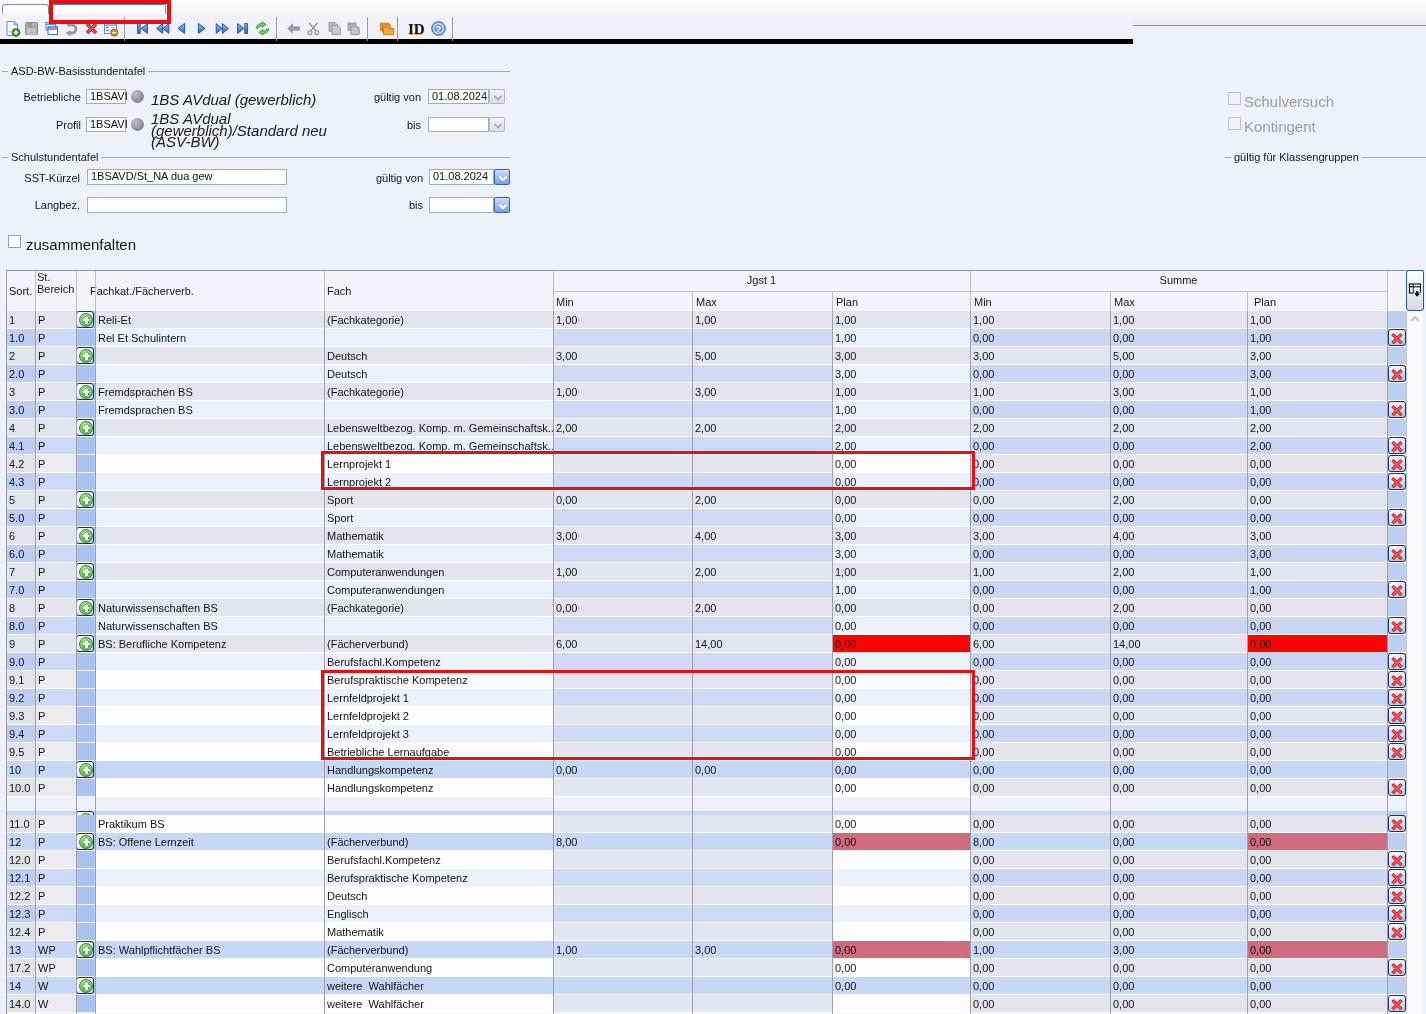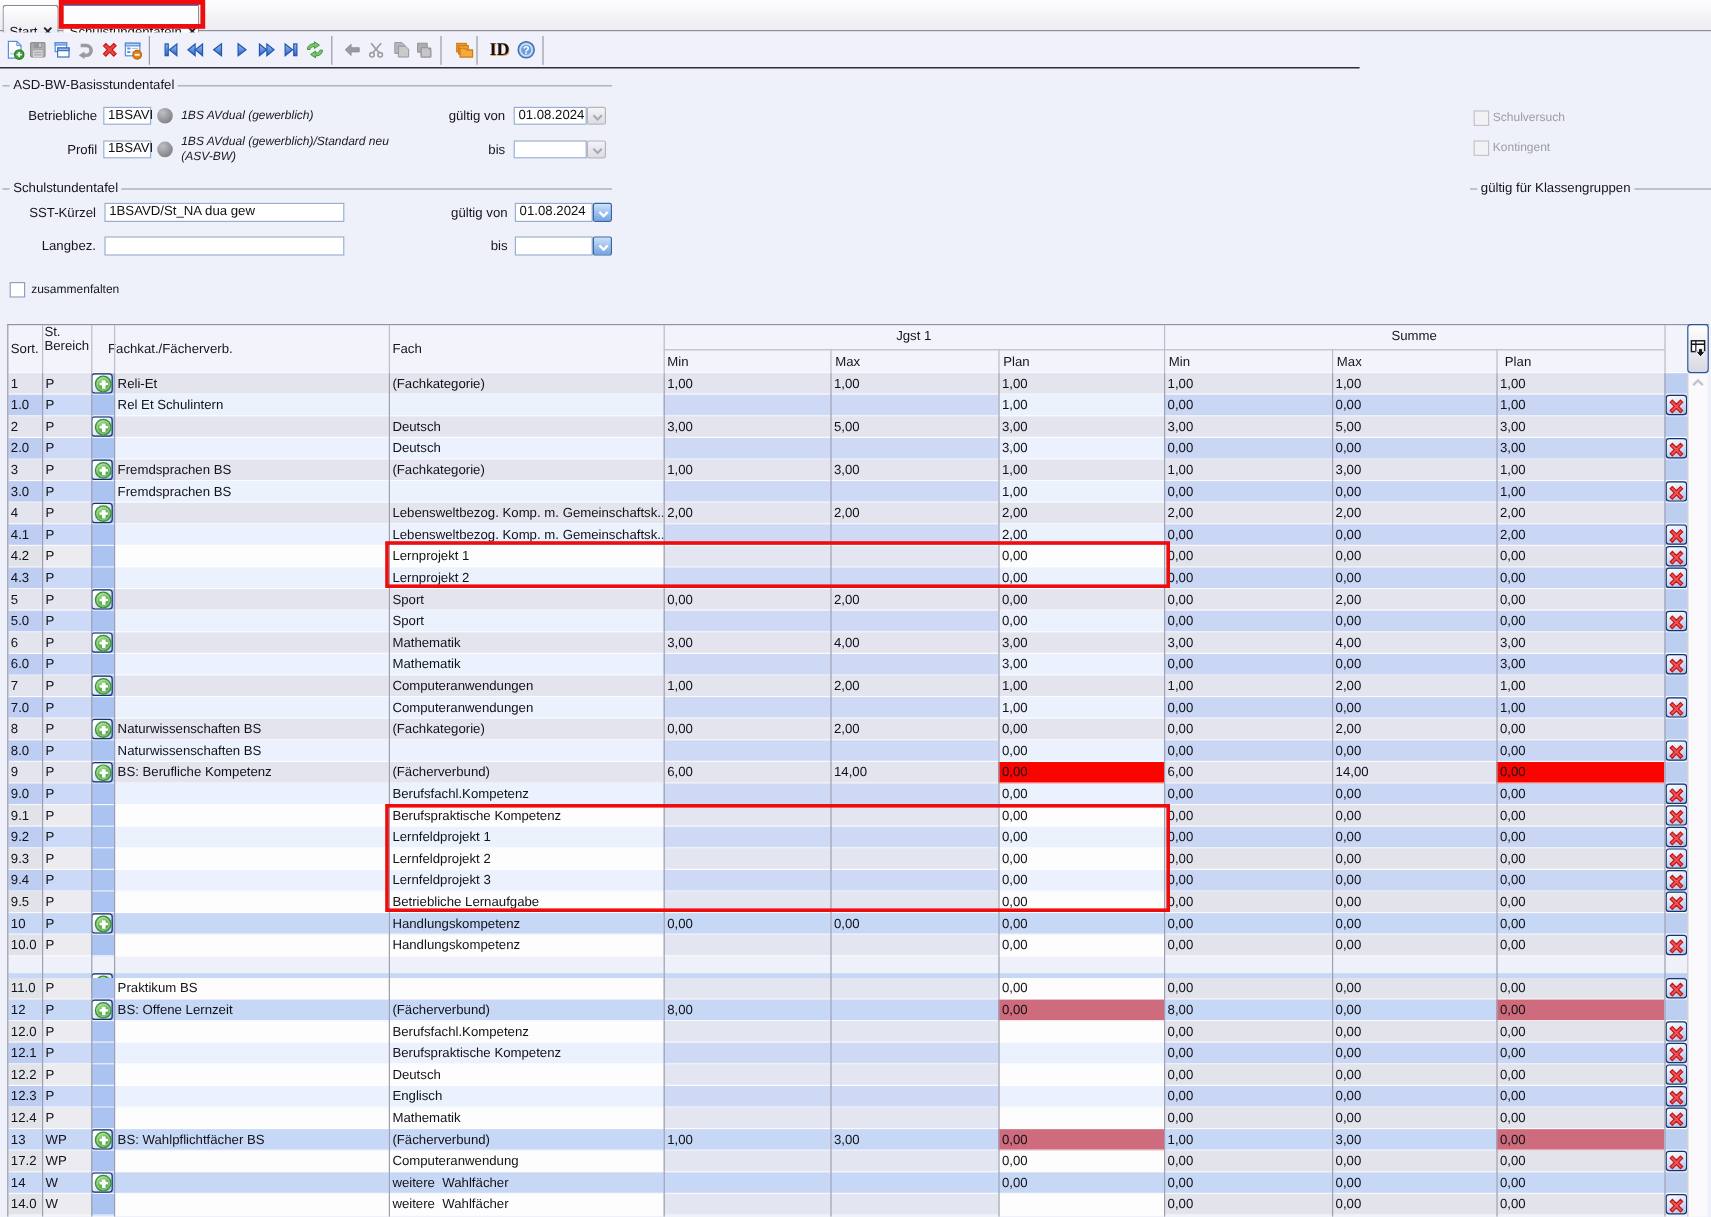--- a/index.html
+++ b/index.html
@@ -4,34 +4,34 @@
 html,body{width:1426px;height:1014px;overflow:hidden}
 body{font-family:"Liberation Sans",sans-serif;background:#eef0fa;position:relative;font-size:11px;color:#16161e}
 #page{position:absolute;left:0;top:0;width:1426px;height:1014px}
 .abs{position:absolute}
 
 #tabbar{position:absolute;left:0;top:0;width:1426px;height:26px;background:linear-gradient(#fdfdfe,#ececf2);border-bottom:1px solid #8f8f9c}
 .tab{position:absolute;top:4px;height:22px;background:linear-gradient(#ffffff,#eaeaf0);border:1px solid #898995;border-bottom:none;border-radius:3px 3px 0 0;line-height:20px;padding:12px 5px;font-size:11px;color:#101018}
 .tab.act{top:2px;height:25px;background:#fdfdff;border-color:#8f8f9c;border-top:3px solid #4a7ed8;line-height:21px}
 .tabx{font-weight:bold;font-size:11px;color:#202028;margin-left:4px}
 
-#toolbar{position:absolute;left:0;top:27px;width:1133px;height:30px;background:#f0f1fb;border-bottom:1px solid #000000}
+#toolbar{position:absolute;left:0;top:14px;width:1133px;height:30px;background:#f0f1fb;border-bottom:5px solid #000000}
 .ti{position:absolute;top:6px;width:17px;height:17px}
 .tsep{position:absolute;top:3px;width:1px;height:24px;background:#9a9aa6}
 
 .glabel{position:absolute;font-size:11px;color:#15151d;background:#eef0fa;padding:0 3px}
 .gline{position:absolute;height:1px;background:#a3a3b2}
 .flabel{position:absolute;font-size:11px;color:#15151d;text-align:right}
 .finput{position:absolute;background:#fff;border:1px solid #98aed0;font-size:11px;color:#101018;line-height:13px;padding:0 3px}
-.fitalic{position:absolute;font-size:10px;font-style:italic;color:#1a1a22}
+.fitalic{position:absolute;font-size:15px;font-style:italic;color:#1a1a22}
 .combobtn{position:absolute;width:16px;border:1px solid #3465a4;border-radius:2px;background:linear-gradient(#cde0f8,#74a3e4)}
 .combobtn.dis{border-color:#b5b5c0;background:linear-gradient(#f4f4f7,#dcdce2)}
 .chk{position:absolute;width:13px;height:13px;background:#fff;border:1px solid #8aa0c6}
 .chk.dis{background:#f2f2f5;border-color:#c2c2cc}
-.cv{position:absolute;font-size:10px}
+.cv{position:absolute;font-size:15px}
 .cv.dis{color:#9c9ca4}
 
 #ghead{position:absolute;left:6px;top:270px;width:1418px;height:41px;background:#f3f3fc;border-top:1px solid #9292a2;border-bottom:1px solid #fbfbfd}
 .hcell{position:absolute;font-size:11px;color:#15151d;line-height:12px}
 .hline{position:absolute;background:#bcbcca}
 .row{position:absolute;left:6px;width:1418px;height:18px}
 .row span{position:absolute;top:0;height:18px;line-height:18px;font-size:11px;color:#121219;padding-left:3px;overflow:hidden;white-space:nowrap;border-bottom:1px solid rgba(255,255,255,.85)}
 .vline{position:absolute;top:311px;height:703px;width:1px;background:#9f9fb1}
 
 .row .c0{padding-left:2px}

